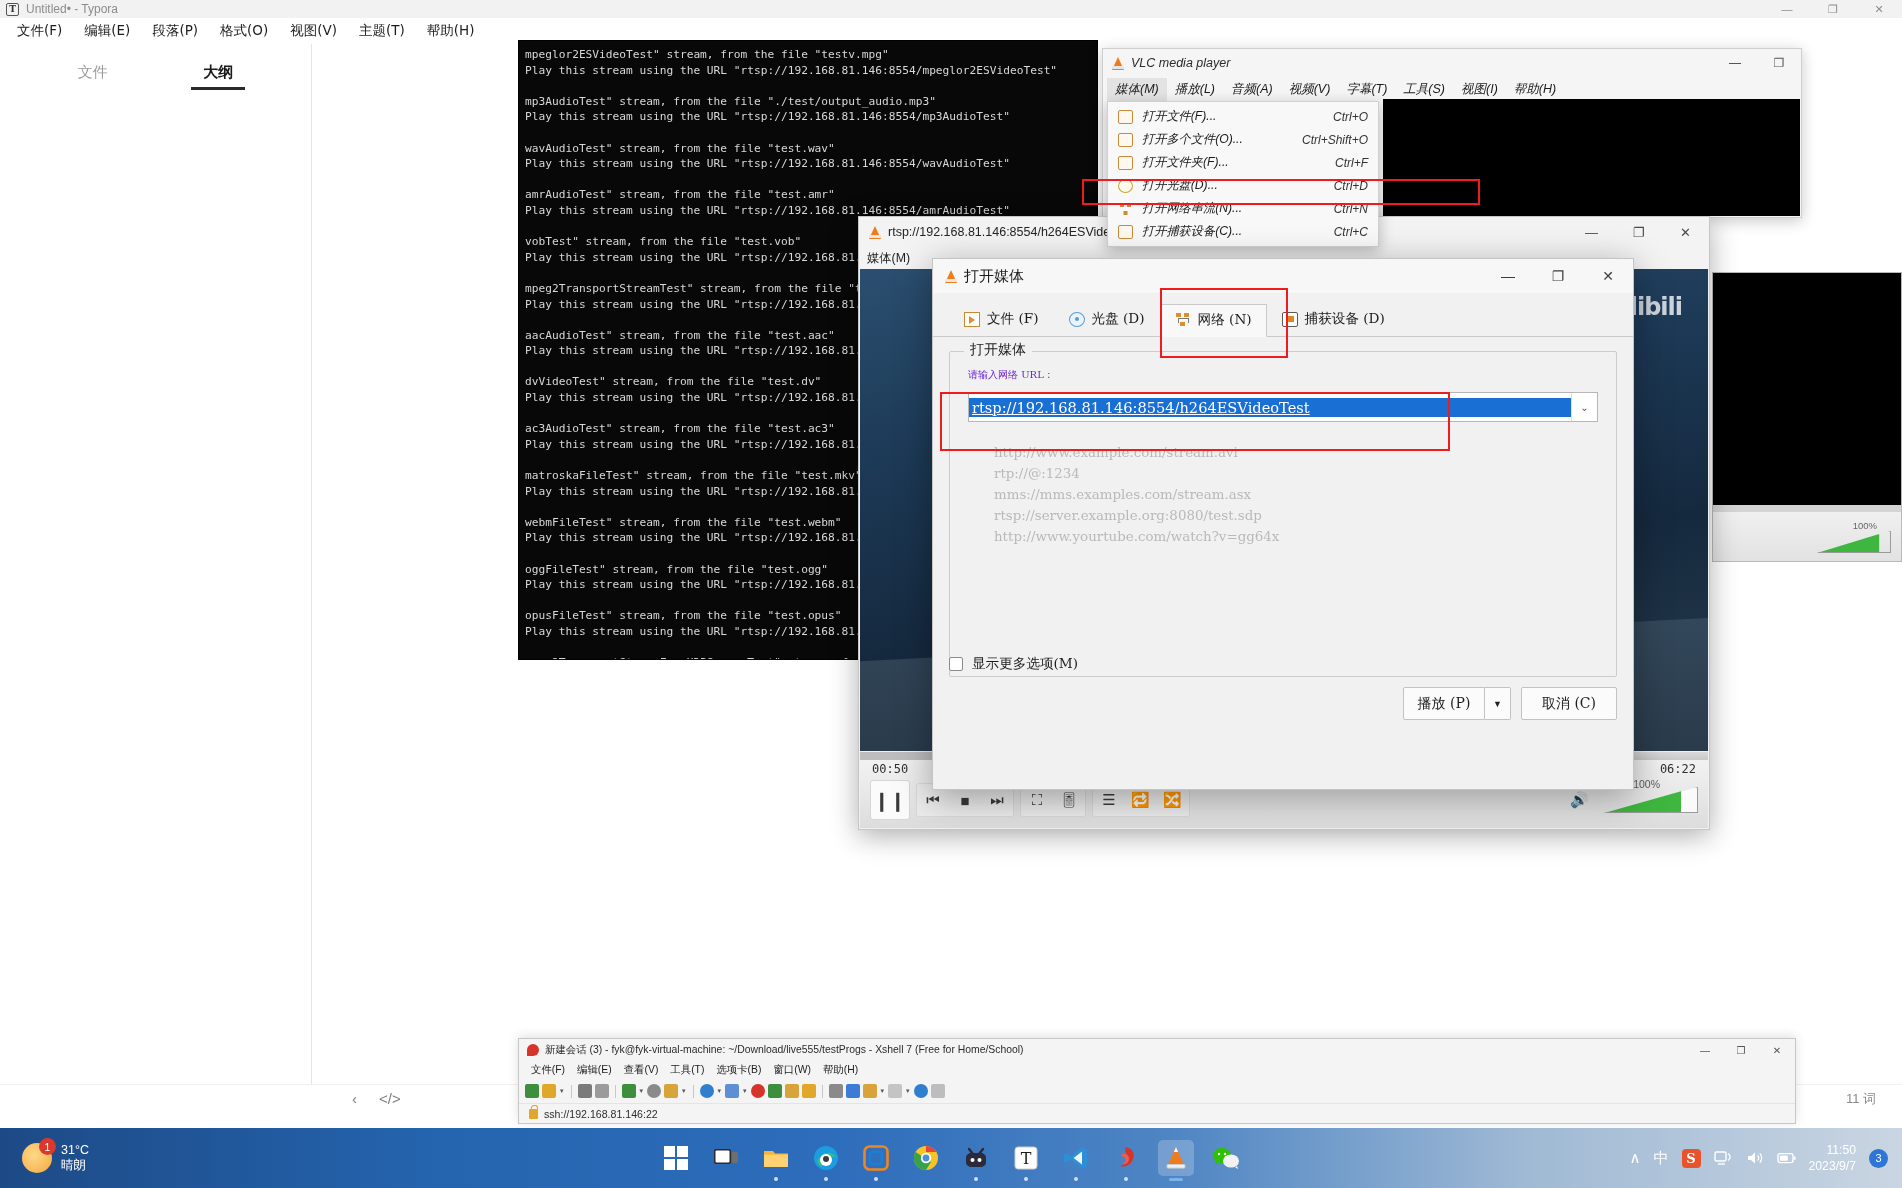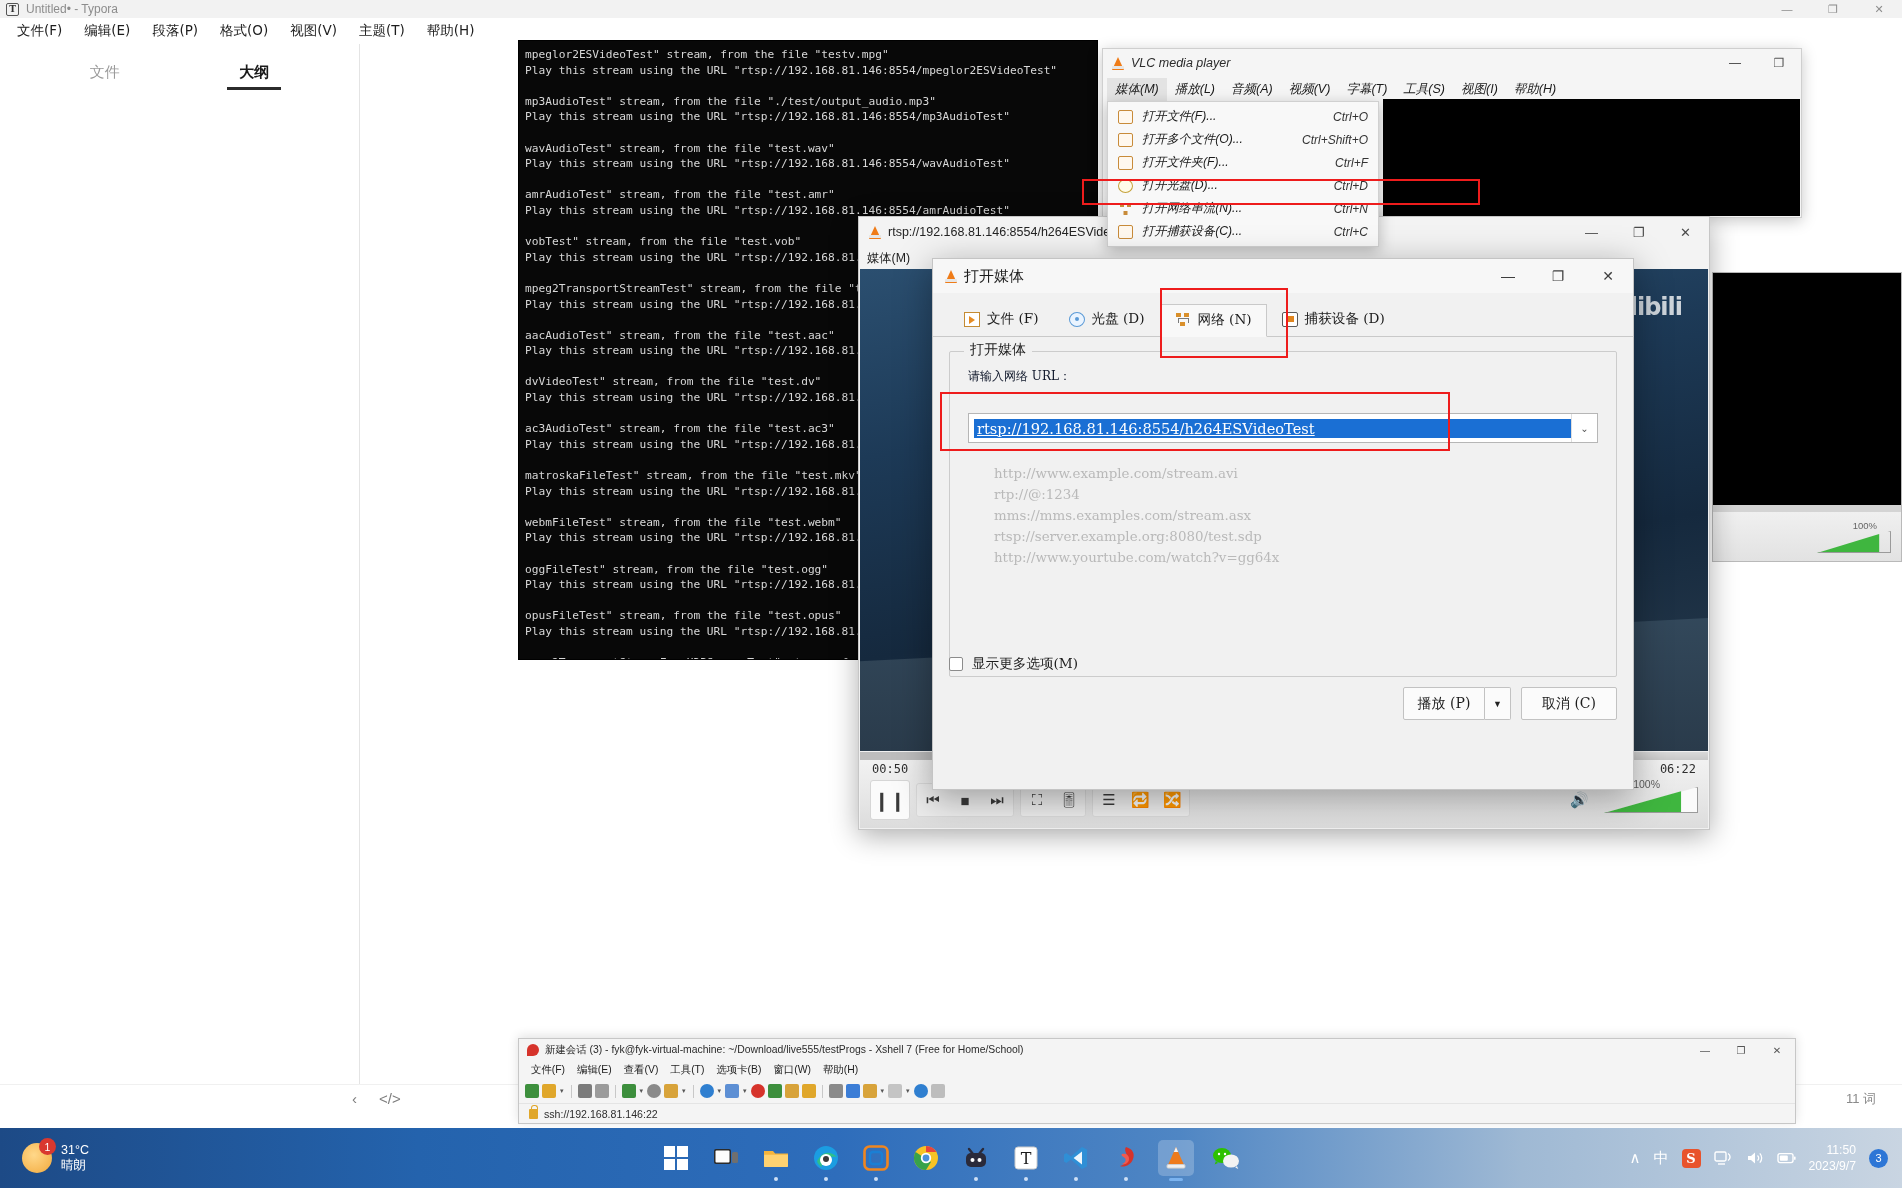--- a/index.html
+++ b/index.html
@@ -73,21 +73,21 @@
   .typora-menubar {
     height: 26px; background: #ffffff; display: flex; align-items: center;
     padding-left: 6px; border-bottom: 1px solid #fff;
   }
   .typora-menubar .mi {
     font-size: 13.5px; color: #1d1d1d; padding: 3px 11px; cursor: default;
     font-family: "DejaVu Sans", sans-serif;
   }
   .typora-body { position: absolute; left: 0; top: 44px; right: 0; bottom: 44px; display: flex; }
   .typora-sidebar {
-    width: 360px; background: #ffffff; border-right: 1px solid #e4e4e4;
+    width: 312px; background: #ffffff; border-right: 1px solid #e4e4e4;
     display: flex; flex-direction: column;
   }
   .sidebar-tabs {
     height: 46px; display: flex; align-items: flex-end; justify-content: space-around;
     padding: 0 30px;
   }
   .sb-tab {
     font-size: 15px; color: #9a9a9a; padding-bottom: 8px; position: relative;
     font-family: "DejaVu Sans", sans-serif;
   }
@@ -324,28 +324,28 @@
 
   .dlg-body { padding: 14px 16px 0; background: #f1f1f1; height: 398px; position: relative; }
   .group {
     border: 1px solid #cccccc; border-radius: 2px; height: 326px; position: relative;
     padding: 16px 18px;
   }
   .group-legend {
     position: absolute; left: 14px; top: -11px; background: #f1f1f1; padding: 0 6px;
     font-size: 14px; color: #1c1c1c; font-family: "DejaVu Serif", serif;
   }
-  .field-label { font-size: 12px; color: #0f172a; font-family: "DejaVu Serif", serif; margin-bottom: 28px; }
+  .field-label { font-size: 10px; color: #6d28d9; font-family: "DejaVu Serif", serif; margin-bottom: 10px; }
   .url-combo {
     height: 30px; background: #ffffff; border: 1px solid #b6b6b6;
     display: flex; align-items: center; position: relative;
   }
   .url-combo .val {
     flex: 1; font-size: 14.6px; color: #ffffff; background: #1a6fd4;
-    font-family: "DejaVu Serif", serif; padding: 1px 3px; margin-left: 5px;
+    font-family: "DejaVu Serif", serif; padding: 1px 3px; 
     text-decoration: underline; white-space: nowrap;
   }
   .url-combo .arrow {
     width: 26px; height: 100%; display: flex; align-items: center; justify-content: center;
     font-size: 10px; color: #555; border-left: 1px solid #dedede;
   }
   .examples {
     margin-top: 20px; font-size: 13.4px; line-height: 21px; color: #b9b9b9;
     font-family: "DejaVu Serif", serif; padding-left: 26px;
   }

